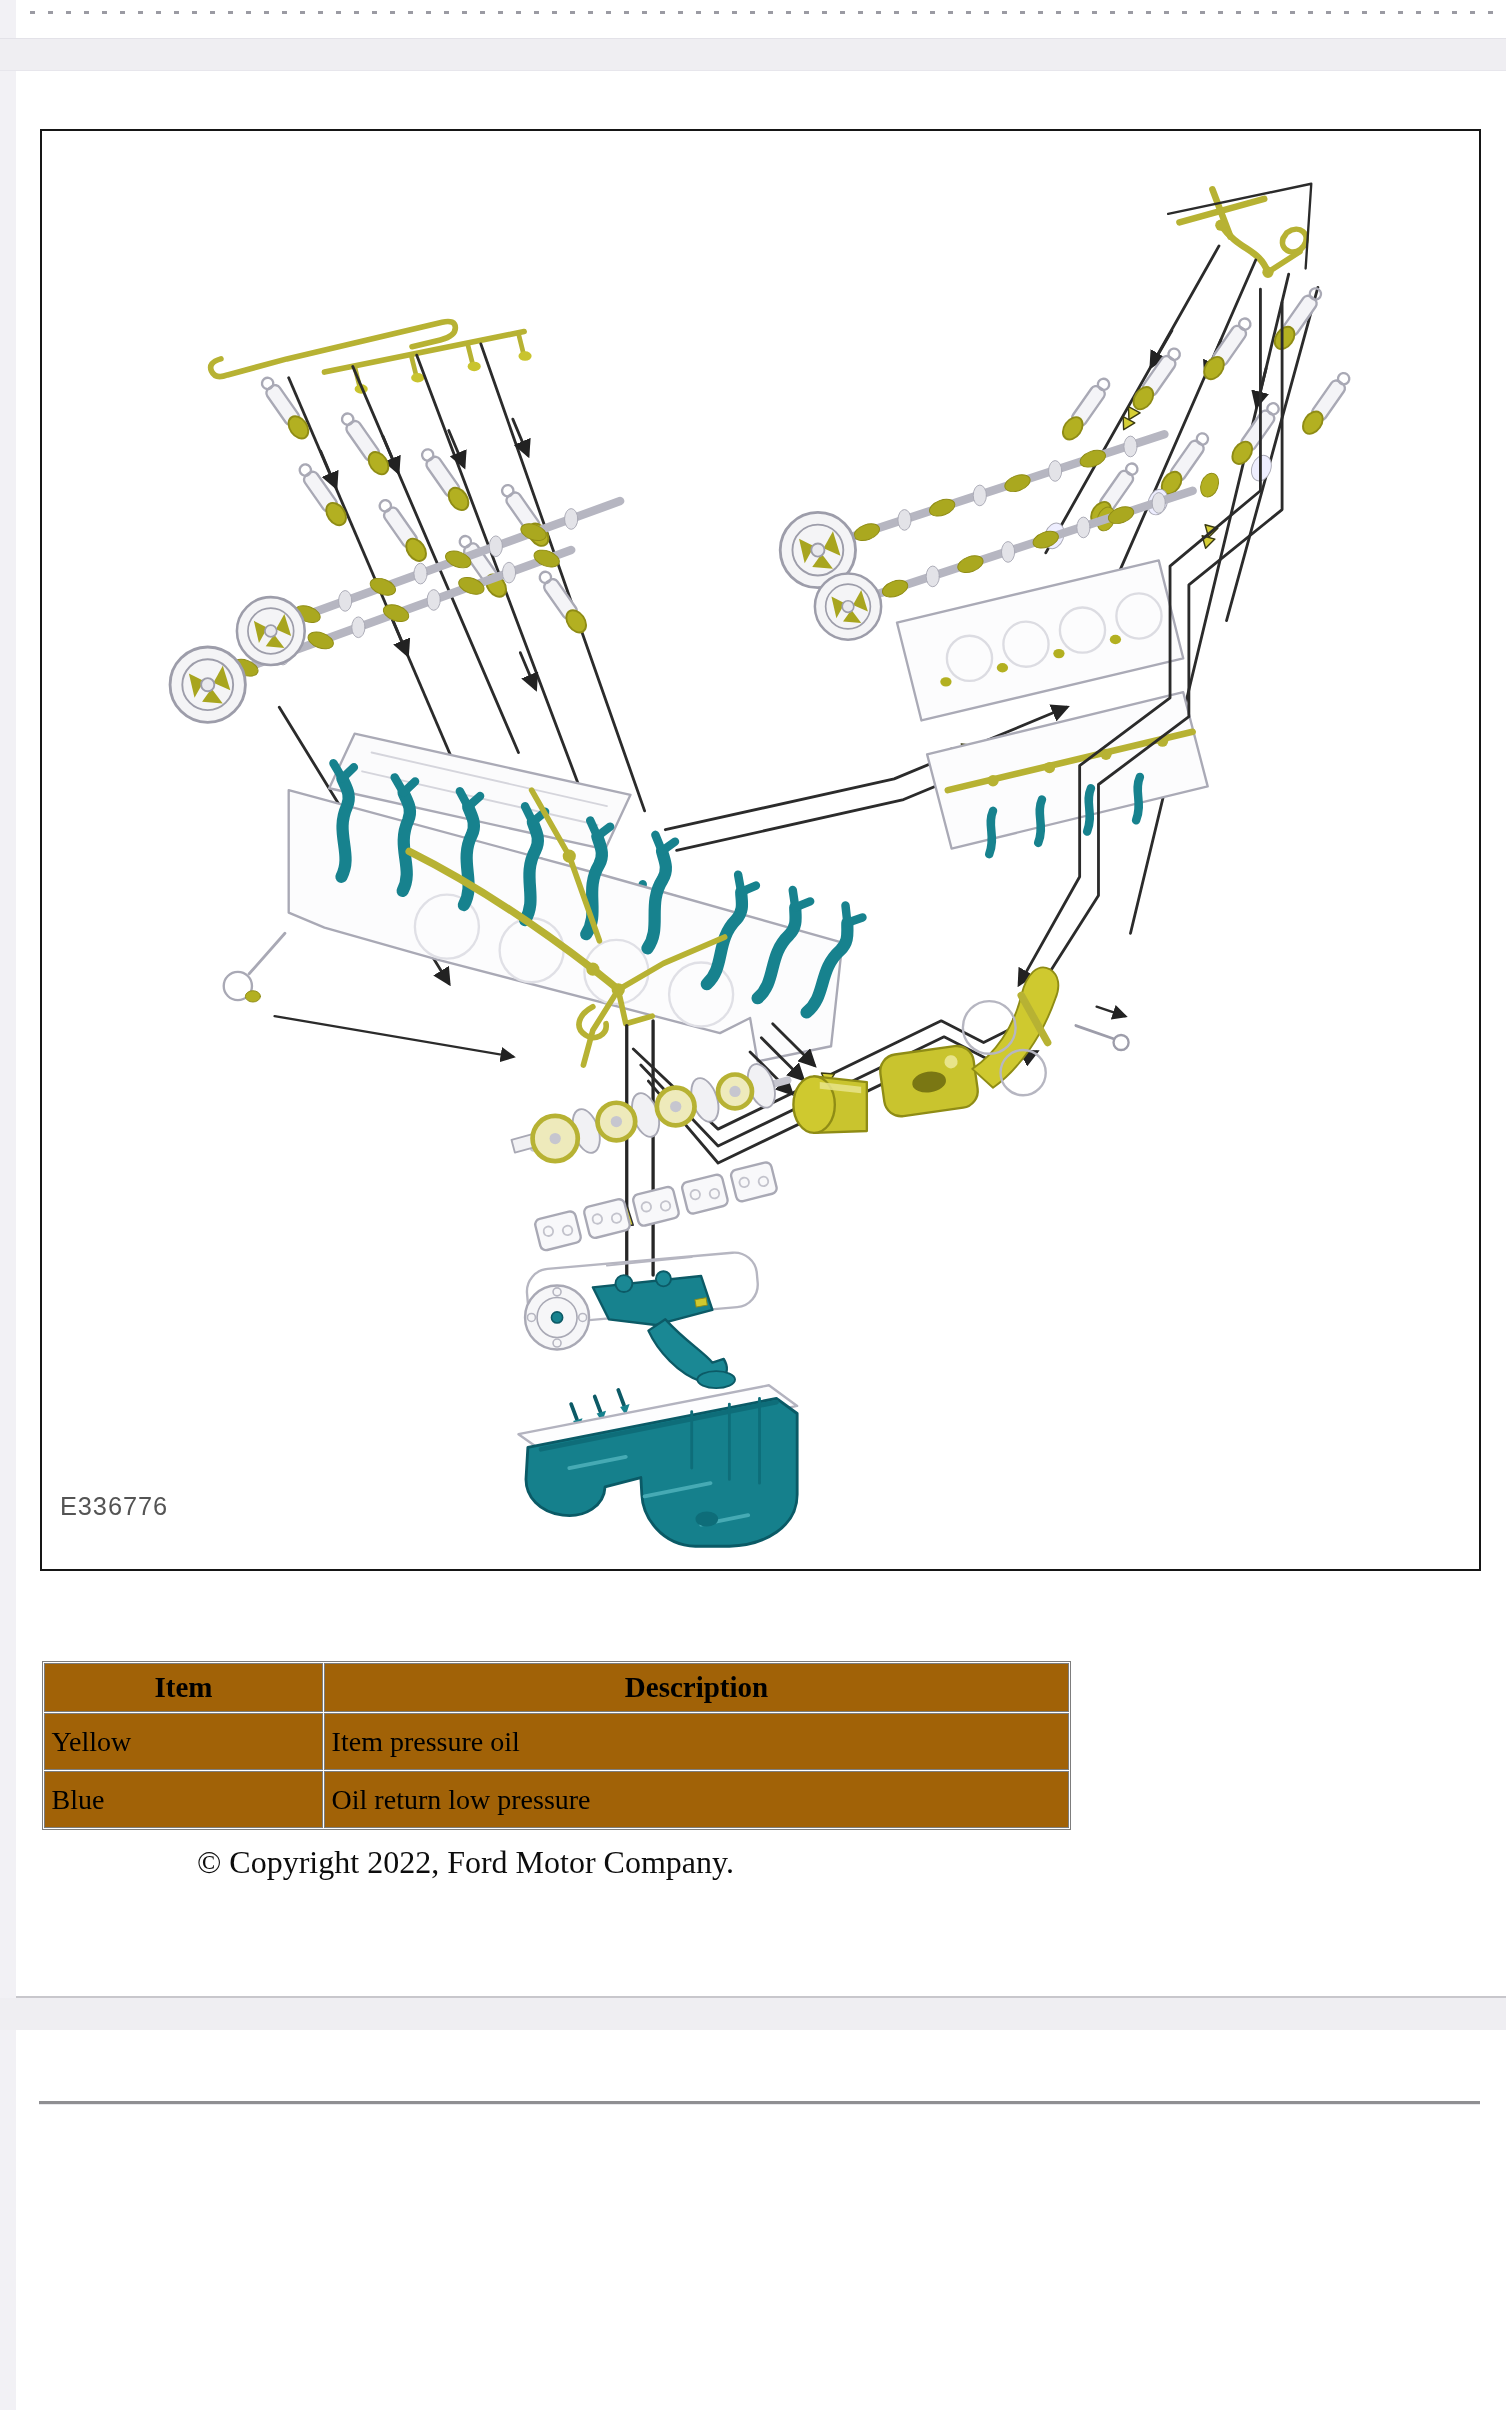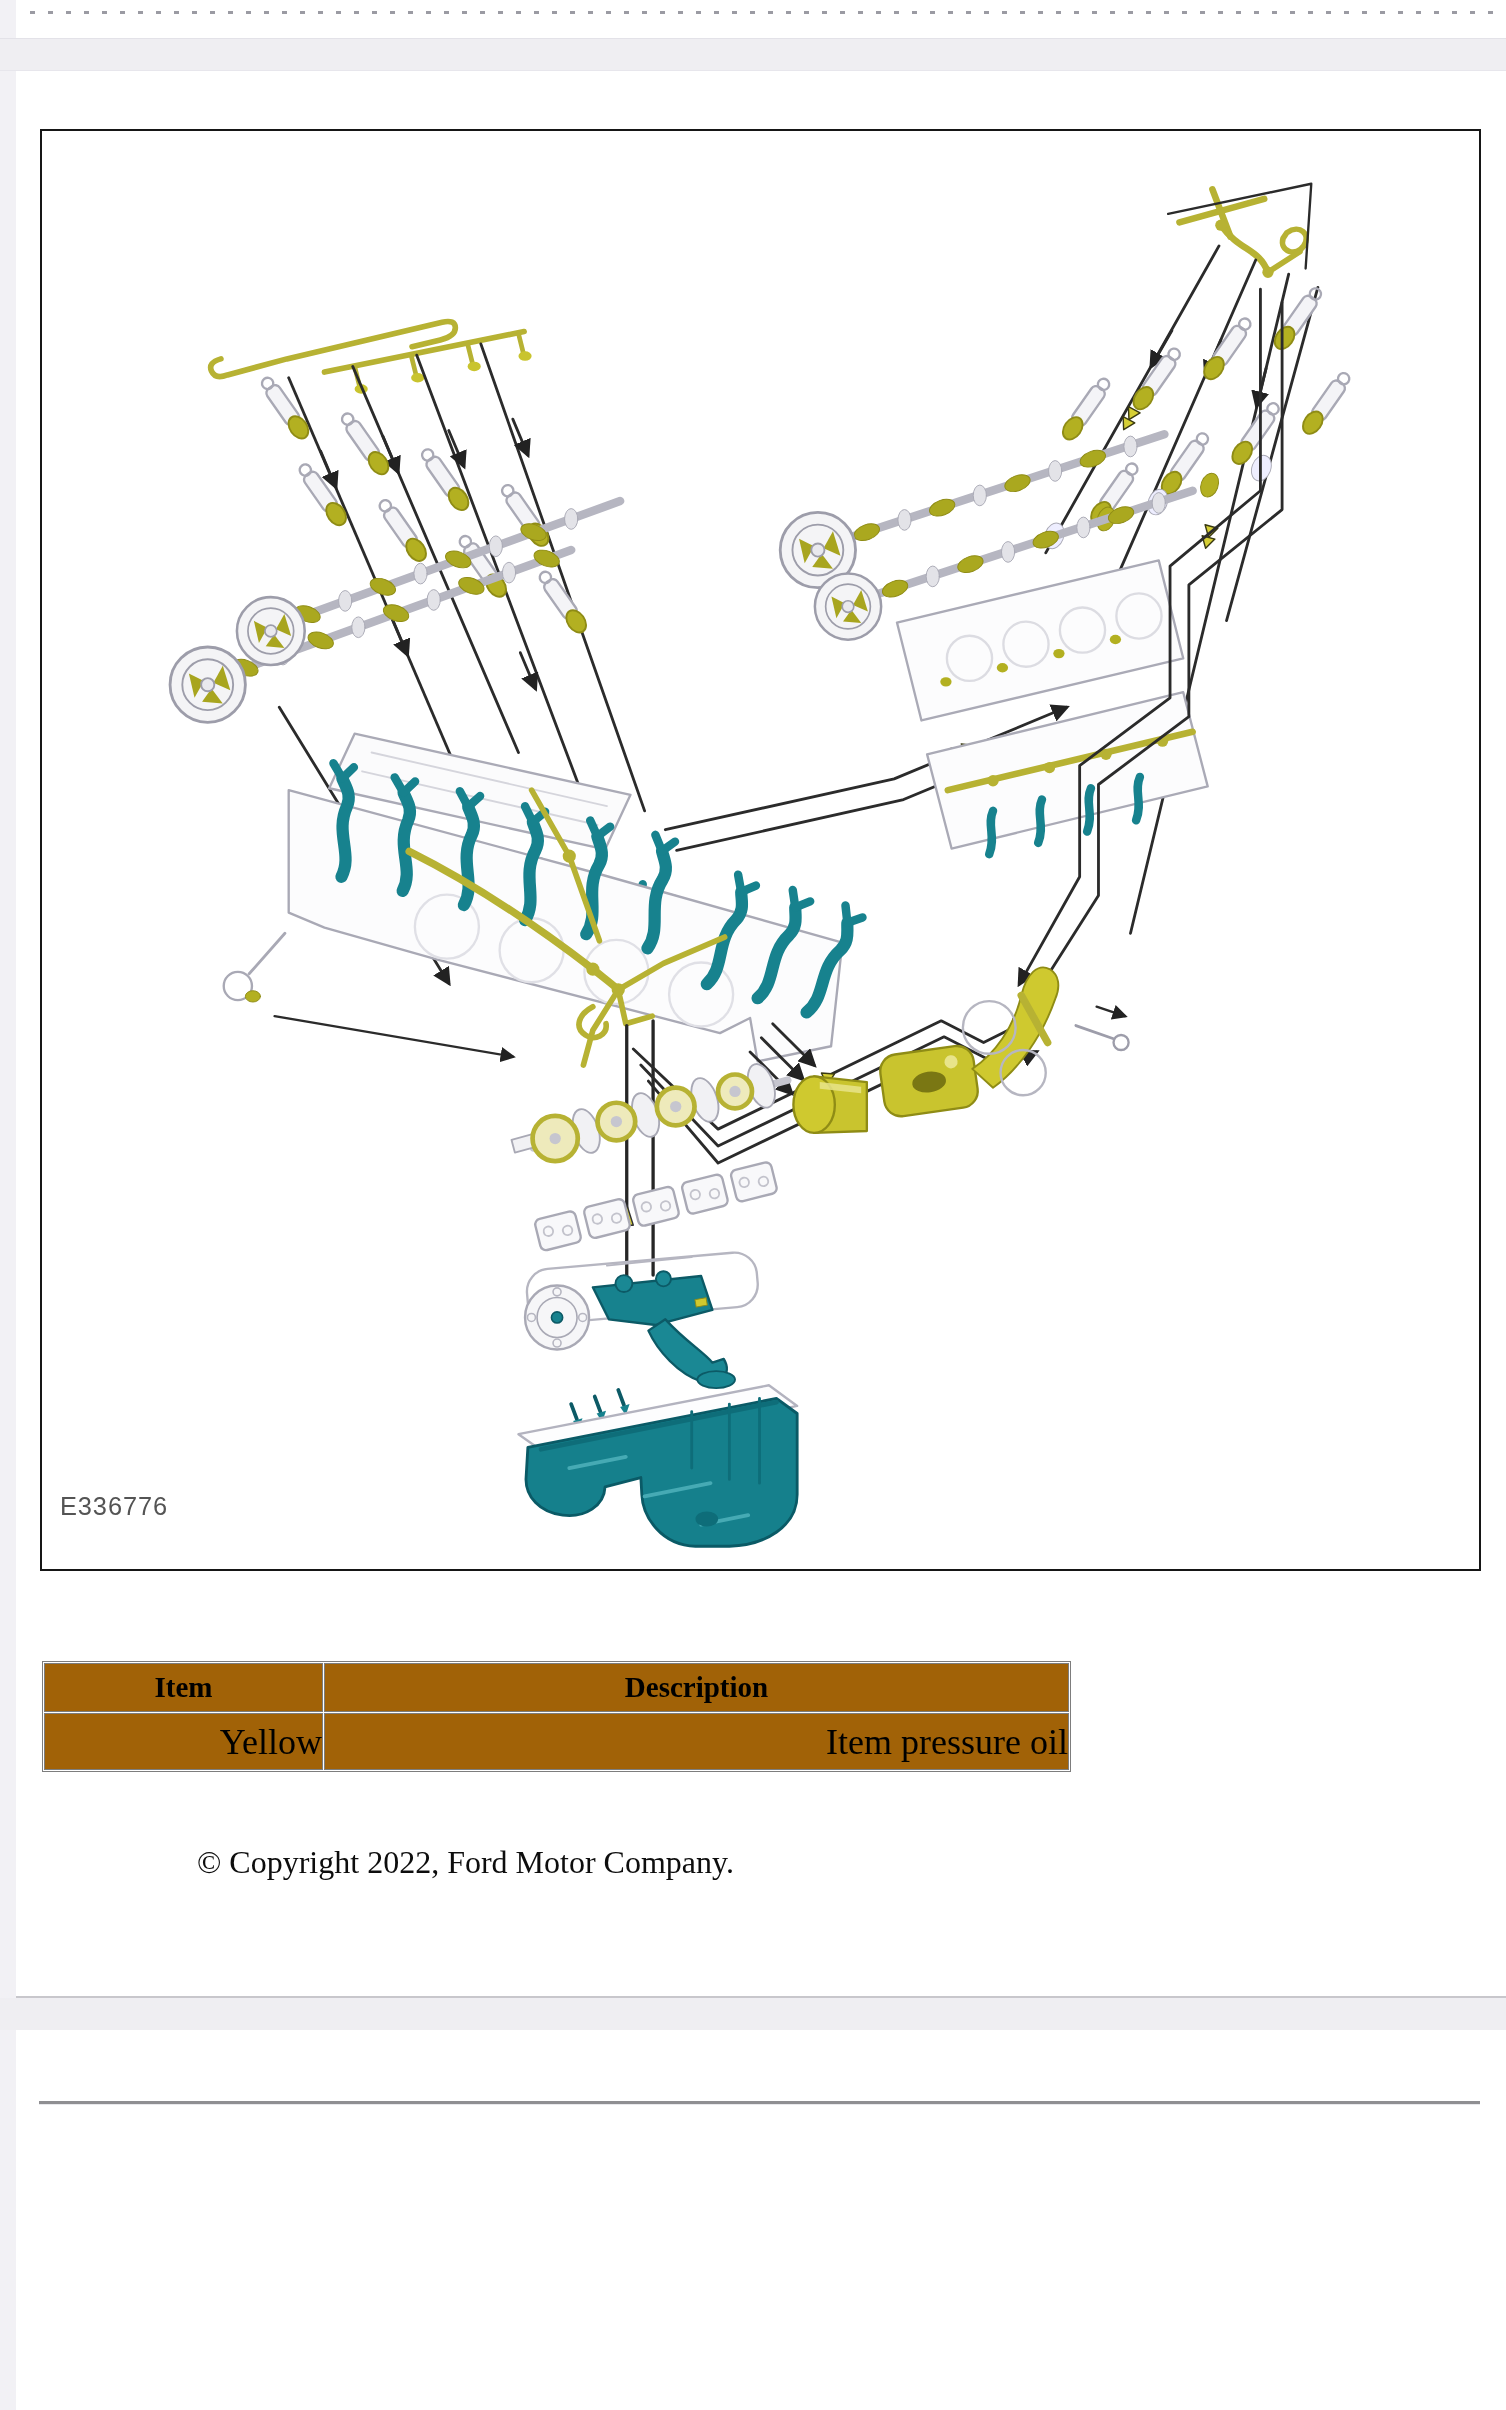--- a/index.html
+++ b/index.html
@@ -28,21 +28,21 @@
   }
 
   table.legend{
     position:absolute;left:42px;top:1661px;width:1029px;
     border-collapse:separate;border-spacing:1.9px;
     border:0.9px solid #7d7d7d;background:#ffffff;
     font-family:"Liberation Serif",serif;color:#000;
   }
   table.legend th, table.legend td{border:0.9px solid #7d7d7d;background:#a16207;}
   table.legend th{font-size:29px;font-weight:bold;text-align:center;height:47px;padding:0 3.8px;}
-  table.legend td{font-size:36px;text-align:right;height:55px;padding:0 0 0 6.6px;vertical-align:middle;}
+  table.legend td{font-size:28px;text-align:left;height:55px;padding:0 0 0 6.6px;vertical-align:middle;}
   .col-item{width:279px;}
   .copyright{
     position:absolute;left:42px;top:1844px;width:847px;
     font-family:"Liberation Serif",serif;font-size:32px;color:#0d0d0d;text-align:center;
   }
 </style>
 </head>
 <body>
 
 <div class="gutter"></div>
@@ -405,20 +405,24 @@
     <tr>
       <th>Item</th>
       <th>Description</th>
     </tr>
   </thead>
   <tbody>
     <tr>
       <td>Yellow</td>
       <td>Item pressure oil</td>
     </tr>
+    <tr>
+      <td>Blue</td>
+      <td>Oil return low pressure</td>
+    </tr>
   </tbody>
 </table>
 
 <div class="copyright">© Copyright 2022, Ford Motor Company.</div>
 
 <div class="pageedge"></div>
 <div class="band bottom"></div>
 <div class="hrule"></div>
 
 

